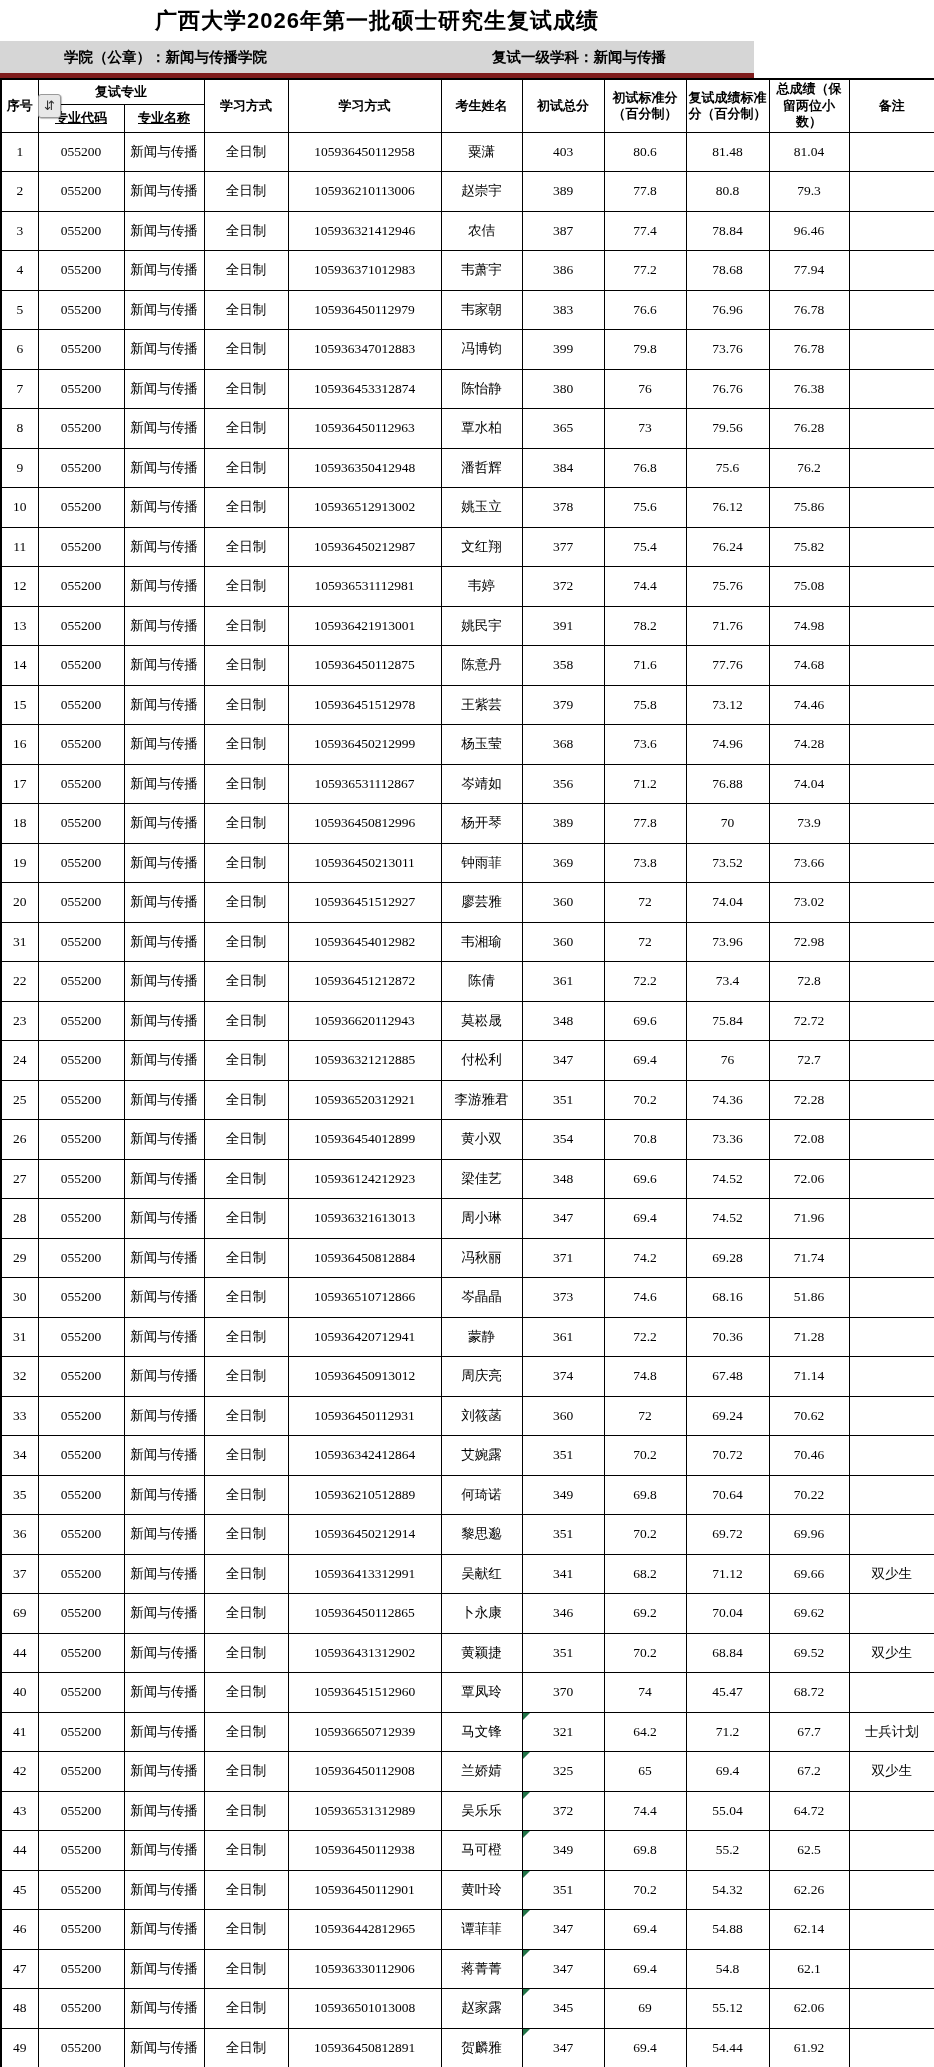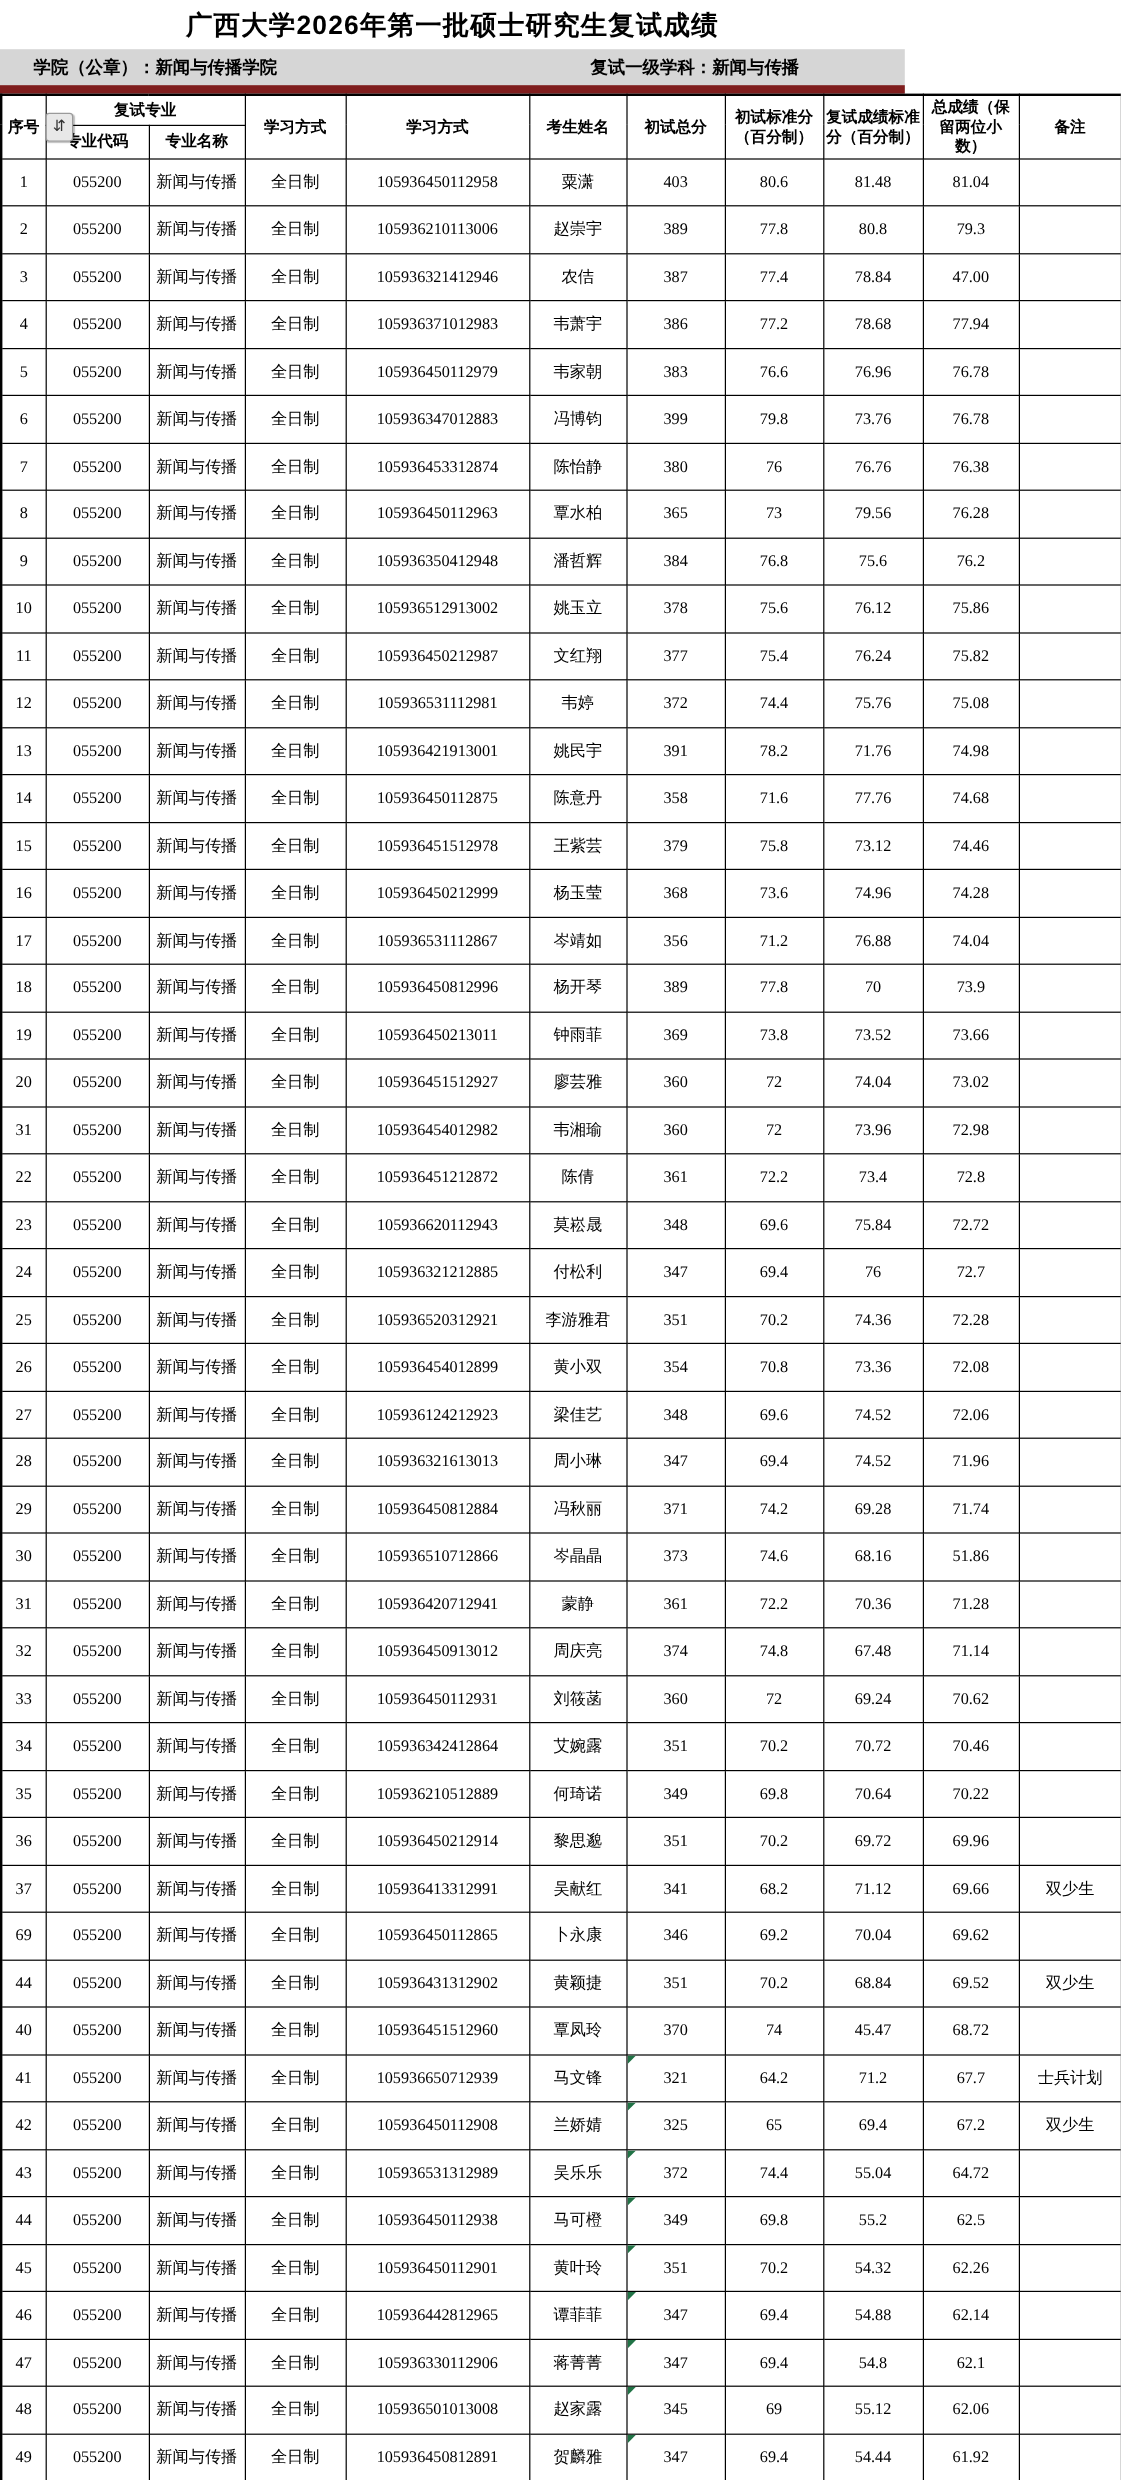--- a/index.html
+++ b/index.html
@@ -22,22 +22,22 @@
     font-size: 22px;
     font-weight: bold;
     letter-spacing: 1px;
   }
   .sub-band {
     height: 37px;
     background: #d6d6d6;
     display: flex;
     align-items: center;
     justify-content: space-between;
-    padding: 0 88px 0 28px;
-    border-bottom: 7px solid #7f1d1d;
+    padding: 0 88px 0 64px;
+    border-bottom: 5px solid #7f1d1d;
   }
   .sub-band .band-label {
     font-size: 14.5px;
     font-weight: bold;
   }
   table.score-table {
     width: 934px;
     border-collapse: collapse;
     table-layout: fixed;
     border: 2px solid #000;
@@ -56,21 +56,21 @@
     padding: 1px 2px;
   }
   .score-table td {
     font-family: "Liberation Serif", "DejaVu Serif", serif;
     font-size: 13.5px;
     position: relative;
     padding: 0 2px;
     white-space: nowrap;
   }
   .hrow1 th { height: 25px; }
-  .hrow2 th { height: 28px; }
+  .hrow2 th { height: 28px; text-decoration: underline; }
   .score-table tbody tr { height: 39.5px; }
   .green-tri {
     position: absolute;
     left: 0;
     top: 0;
     width: 0;
     height: 0;
     border-top: 7px solid #217346;
     border-right: 7px solid transparent;
   }
@@ -168,21 +168,21 @@
         <tr>
           <td>3</td>
           <td>055200</td>
           <td>新闻与传播</td>
           <td>全日制</td>
           <td>105936321412946</td>
           <td>农佶</td>
           <td>387</td>
           <td>77.4</td>
           <td>78.84</td>
-          <td>47.00</td>
+          <td>96.46</td>
           <td></td>
         </tr>
         <tr>
           <td>4</td>
           <td>055200</td>
           <td>新闻与传播</td>
           <td>全日制</td>
           <td>105936371012983</td>
           <td>韦萧宇</td>
           <td>386</td>

